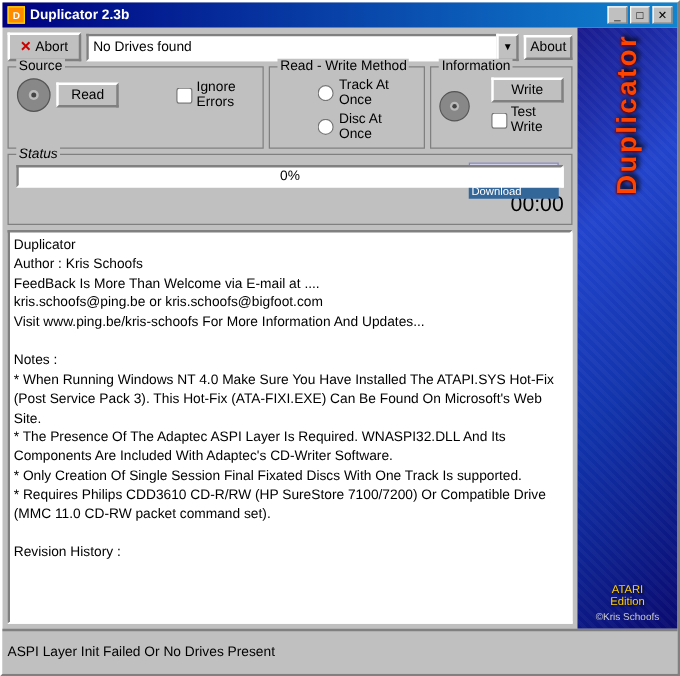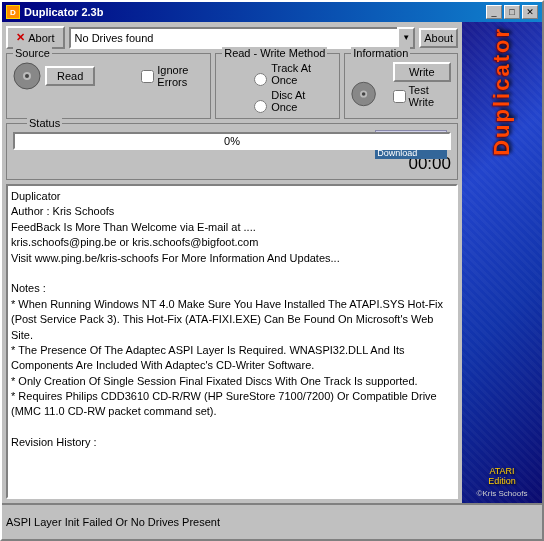--- a/index.html
+++ b/index.html
@@ -190,50 +190,51 @@
 
     .rw-group {
       display: flex;
       flex-direction: column;
       gap: 3px;
       min-width: 115px;
       padding-left: 38px;
     }
     .radio-row {
       display: flex;
-      align-items: flex-end;
+      align-items: center;
       gap: 4px;
     }
 
     .dest-group {
       display: flex;
       flex-direction: column;
       min-width: 95px;
     }
     .dest-inner {
       display: flex;
-      align-items: flex-end;
+      align-items: center;
       gap: 16px;
     }
     .dest-buttons {
       display: flex;
       flex-direction: column;
       gap: 2px;
     }
 
     
     .status-group {
       border: 1px solid #808080;
       position: relative;
       padding: 8px 6px 5px 6px;
       margin-bottom: 4px;
     }
     .status-group .group-label {
       top: -7px;
-      left: 20px;
+      left: 6px;
+      font-style: italic;
     }
     .status-inner {
       display: flex;
       flex-direction: column;
       gap: 4px;
     }
     .watermark {
       position: absolute;
       right: 10px;
       top: 6px;

